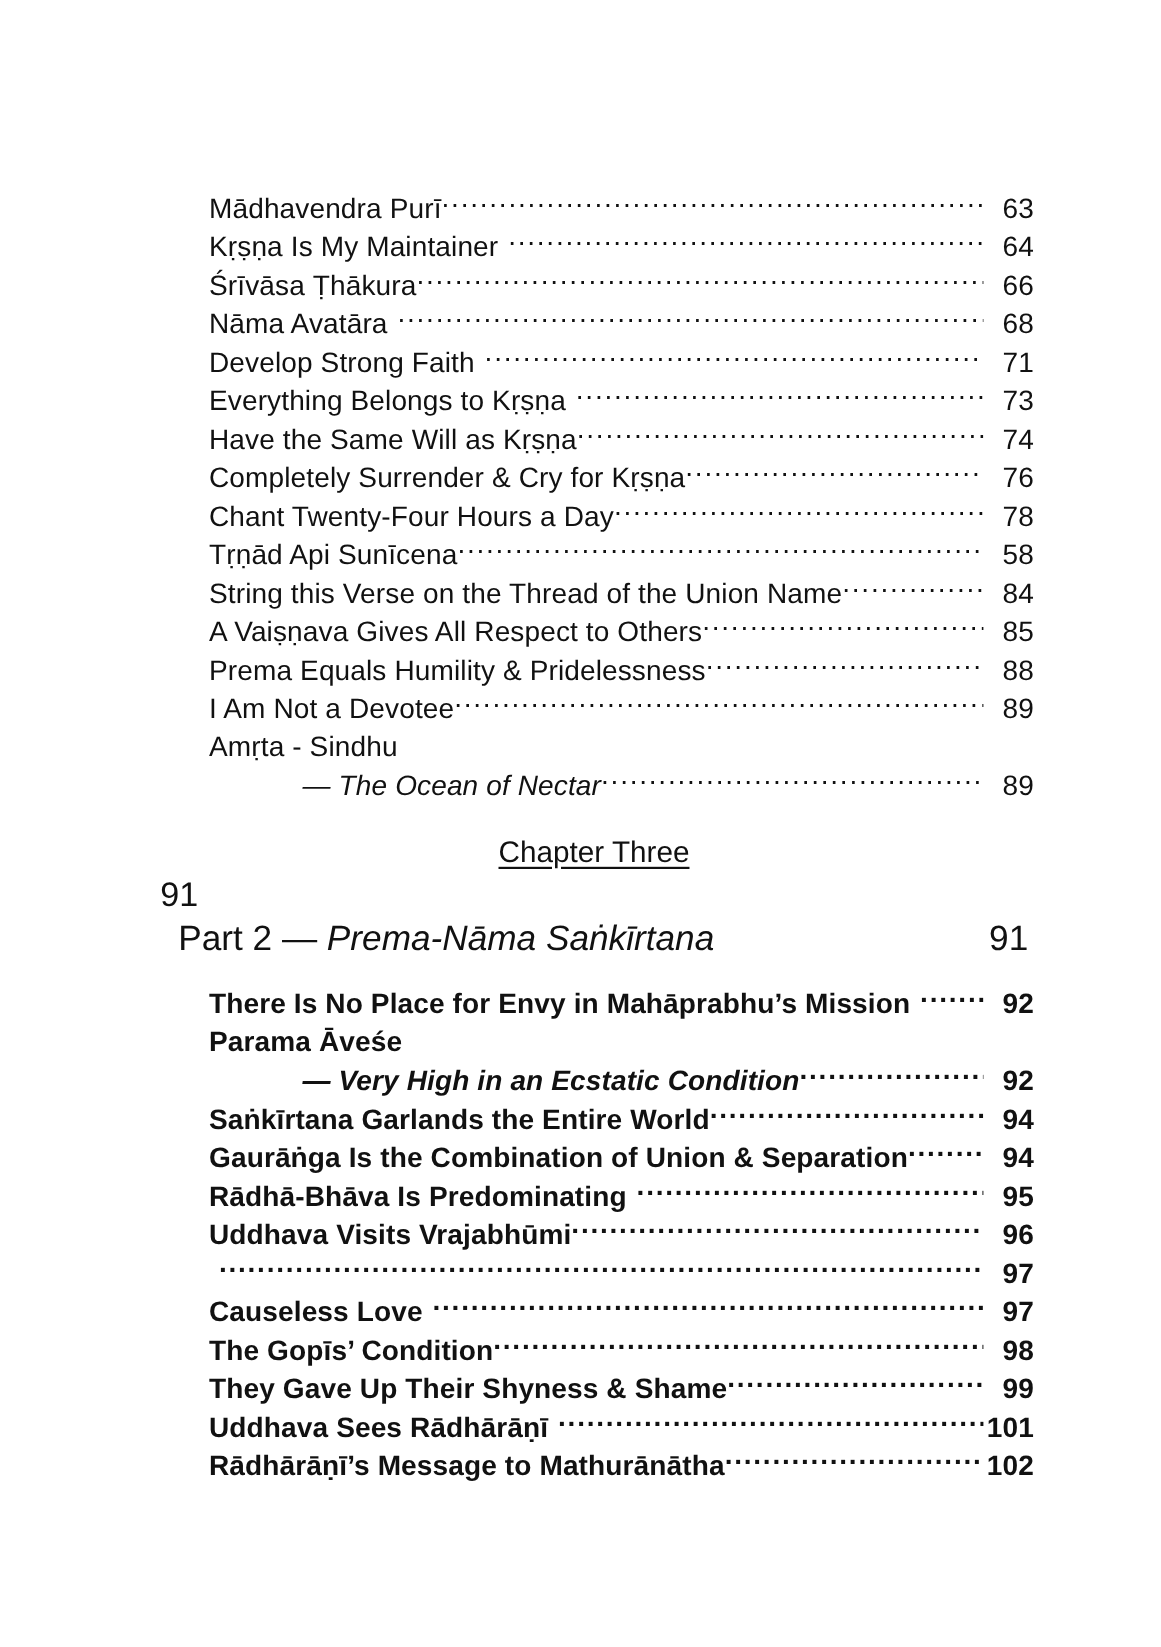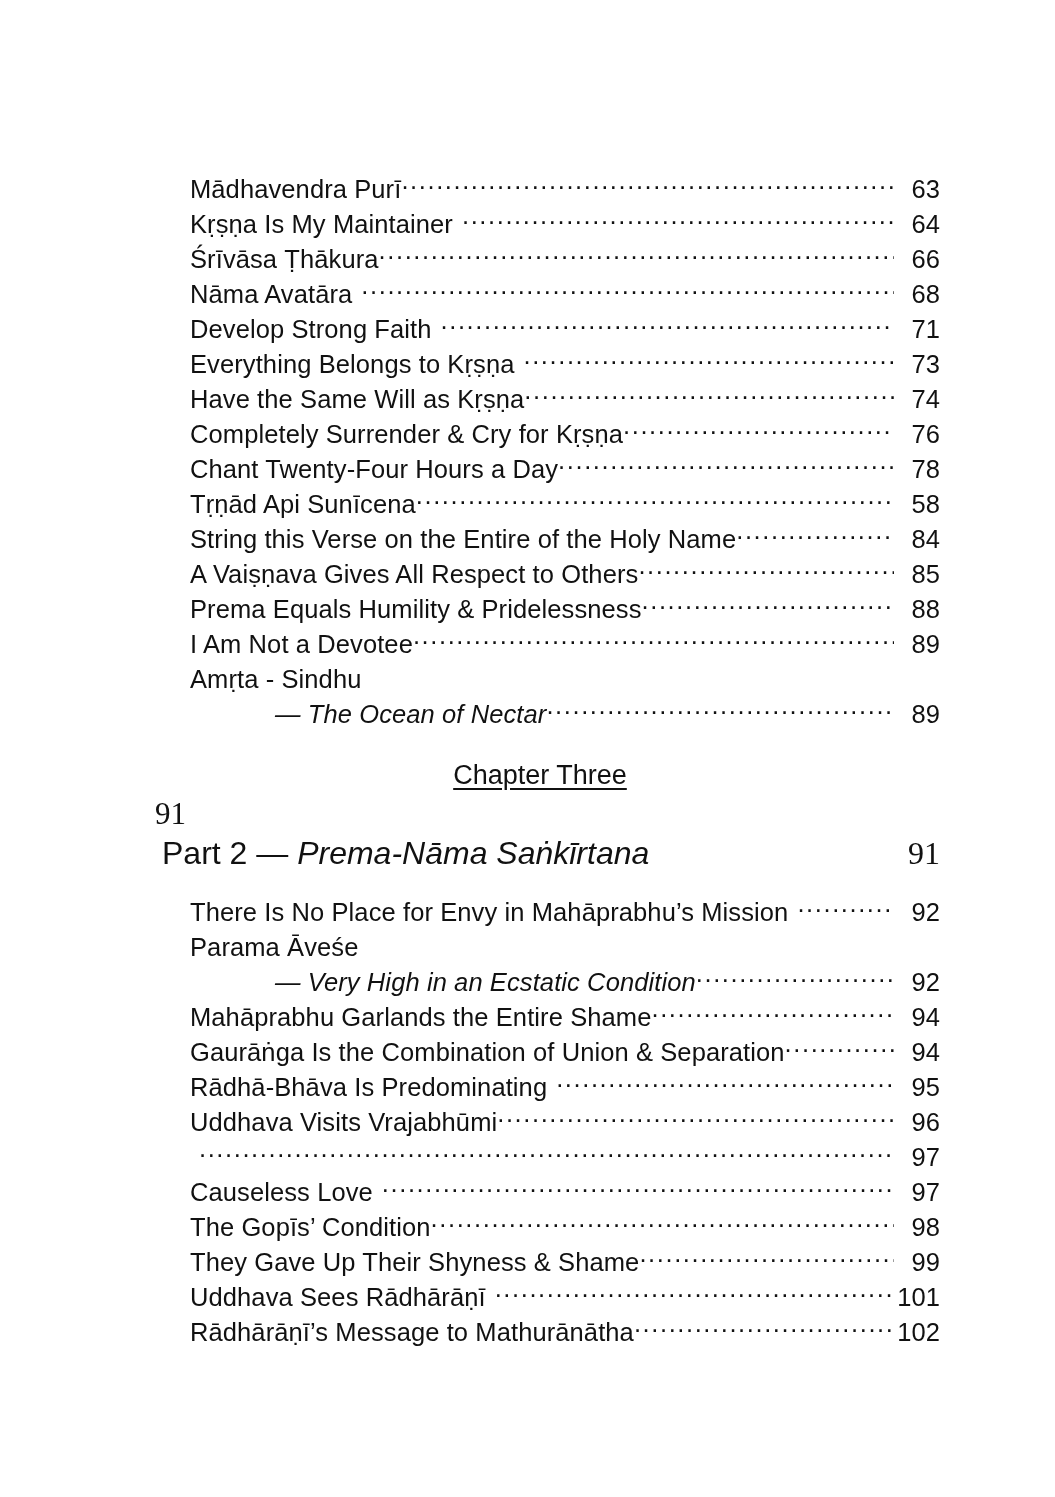--- a/index.html
+++ b/index.html
@@ -110,23 +110,22 @@
     align-items: baseline;
     justify-content: space-between;
     font-size: 32px;
     line-height: 36px;
     white-space: nowrap;
     padding-left: 22px;
   }
 
   .chapter-title-row .pageno,
   .chapter-part-row .pageno {
-    text-align: right;
+    text-align: center;
     min-width: 46px;
-    font-family: Liberation Serif, serif;
   }
 </style>
 </head>
 <body>
 
 <div class="page">
 
   <div class="toc-block" id="group-one" style="top: 172px;">
       <div class="entry lvl1">
         <span class="title">Mādhavendra Purī</span>
@@ -172,21 +171,21 @@
         <span class="title">Chant Twenty-Four Hours a Day</span>
         <span class="leader"></span>
         <span class="pageno">78</span>
       </div>
       <div class="entry lvl1">
         <span class="title">Tṛṇād Api Sunīcena</span>
         <span class="leader"></span>
         <span class="pageno">58</span>
       </div>
       <div class="entry lvl1">
-        <span class="title">String this Verse on the Entire of the Holy Name</span>
+        <span class="title">String this Verse on the Thread of the Union Name</span>
         <span class="leader"></span>
         <span class="pageno">84</span>
       </div>
       <div class="entry lvl1">
         <span class="title">A Vaiṣṇava Gives All Respect to Others</span>
         <span class="leader"></span>
         <span class="pageno">85</span>
       </div>
       <div class="entry lvl1">
         <span class="title">Prema Equals Humility &amp; Pridelessness</span>
@@ -212,36 +211,36 @@
     <div class="chapter-label">Chapter Three</div>
     <div class="chapter-title-row">
       <span class="pageno">91</span>
     </div>
     <div class="chapter-part-row">
       <span><span>Part 2 — </span><span class="italic">Prema-Nāma Saṅkīrtana</span></span>
       <span class="pageno">91</span>
     </div>
   </div>
 
-  <div class="toc-block" id="group-two" style="top: 895px;">
+  <div class="toc-block" id="group-two" style="top: 895px; font-weight: bold;">
       <div class="entry lvl1 gap">
         <span class="title">There Is No Place for Envy in Mahāprabhu’s Mission</span>
         <span class="leader"></span>
         <span class="pageno">92</span>
       </div>
       <div class="entry lvl1 plain">
         <span class="title">Parama Āveśe</span>
       </div>
       <div class="entry sub">
         <span class="title italic">— Very High in an Ecstatic Condition</span>
         <span class="leader"></span>
         <span class="pageno">92</span>
       </div>
       <div class="entry lvl1">
-        <span class="title">Mahāprabhu Garlands the Entire Shame</span>
+        <span class="title">Saṅkīrtana Garlands the Entire World</span>
         <span class="leader"></span>
         <span class="pageno">94</span>
       </div>
       <div class="entry lvl1">
         <span class="title">Gaurāṅga Is the Combination of Union &amp; Separation</span>
         <span class="leader"></span>
         <span class="pageno">94</span>
       </div>
       <div class="entry lvl1 gap">
         <span class="title">Rādhā-Bhāva Is Predominating</span>

